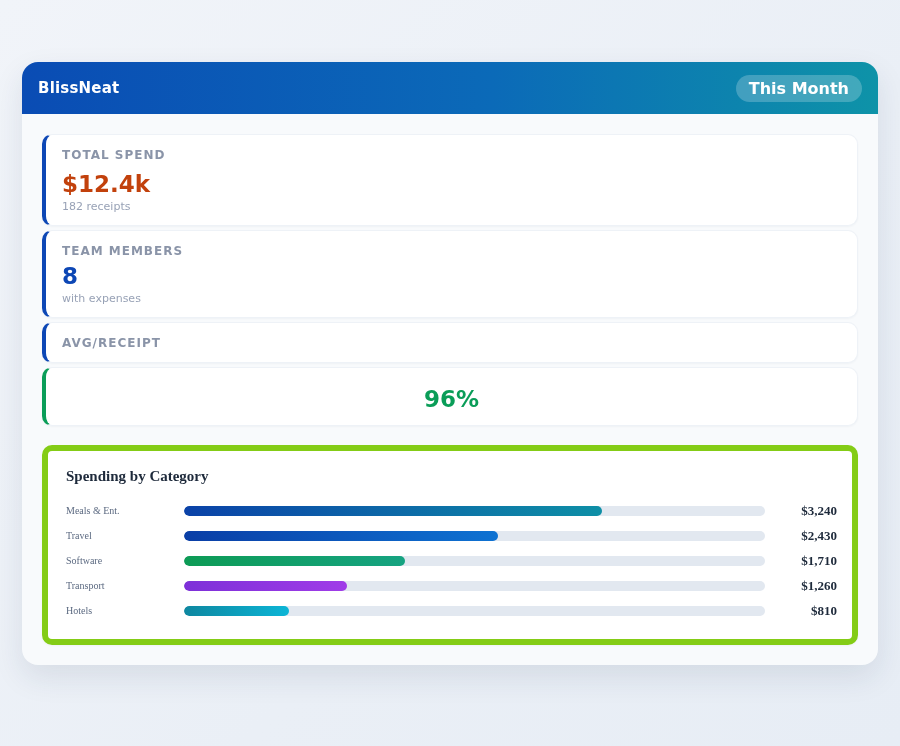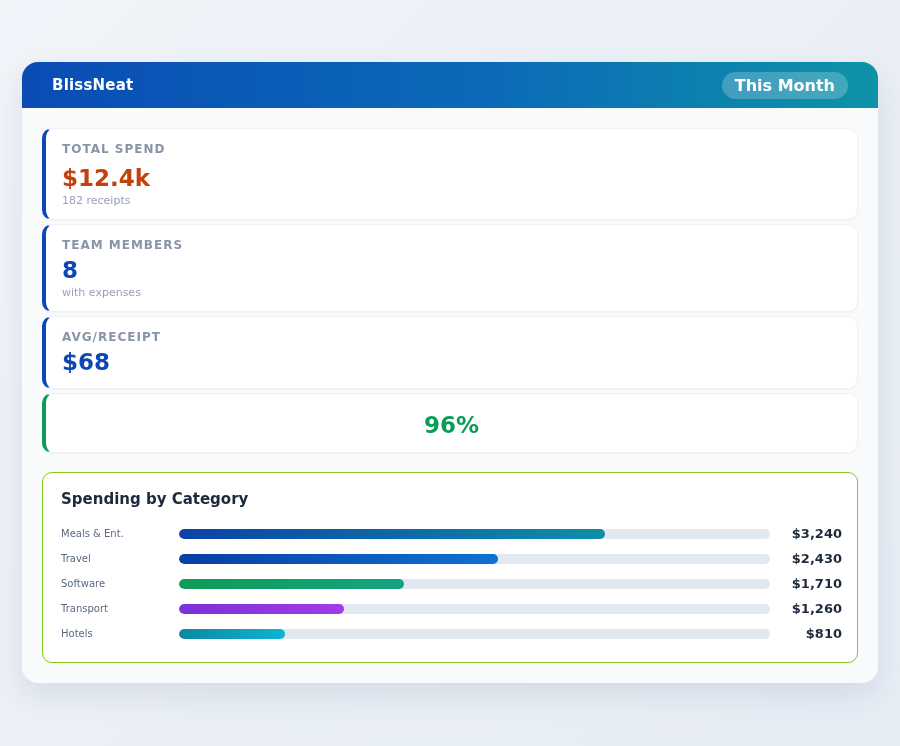--- a/index.html
+++ b/index.html
@@ -11,26 +11,26 @@
   }
   .app-panel {
     width: 856px;
     margin: 62px 22px 0;
     background: #f8fafc;
     border-radius: 16px;
     box-shadow: 0 12px 30px rgba(30, 48, 80, 0.10);
     overflow: hidden;
   }
   .app-header {
-    height: 46px;
+    height: 52px;
     background: linear-gradient(90deg, #0a4cb4 0%, #0b6ab8 55%, #0e93a8 100%);
     display: flex;
     align-items: center;
     justify-content: space-between;
-    padding: 0 30px;
+    padding: 0 16px;
   }
   .app-title {
     color: #ffffff;
     font-size: 15px;
     font-weight: bold;
     letter-spacing: 0.2px;
   }
   .period-badge {
     background: rgba(255, 255, 255, 0.22);
     color: #ffffff;
@@ -71,24 +71,25 @@
   .stat-sub {
     display: block;
     font-size: 11px;
     color: #98a2b6;
     margin-top: 1px;
   }
   .stat-sub:empty { display: none; }
   .category-card {
     margin-top: 19px;
     background: #ffffff;
-    border: 1px solid #84cc16;
+    border: 6px solid #84cc16;
     border-radius: 10px;
     padding: 17px 15px 16px 18px;
     box-shadow: 0 1px 2px rgba(30, 48, 80, 0.04);
+    font-family: Liberation Serif, serif;
   }
   .section-title {
     font-size: 15px;
     font-weight: bold;
     color: #1e2a3b;
     margin-bottom: 13px;
   }
   .category-row {
     display: flex;
     align-items: center;
@@ -141,21 +142,20 @@
     </div>
 
     <div class="stat-card" style="border-left-color: rgb(13, 71, 181);">
       <span class="stat-label">TEAM MEMBERS</span>
       <span class="stat-value" style="color: rgb(13, 71, 181);">8</span>
       <span class="stat-sub">with expenses</span>
     </div>
 
     <div class="stat-card" style="border-left-color: rgb(13, 71, 181);">
       <span class="stat-label">AVG/RECEIPT</span>
-      <span class="stat-value" style="color: rgb(13, 71, 181);">$68</span>
 
     </div>
 
     <div class="stat-card" style="border-left-color: rgb(10, 157, 88);">
       <span class="stat-value" style="color: rgb(10, 157, 88); text-align: center;">96%</span>
 
     </div>
 
     <div class="category-card">
       <div class="section-title">Spending by Category</div>

